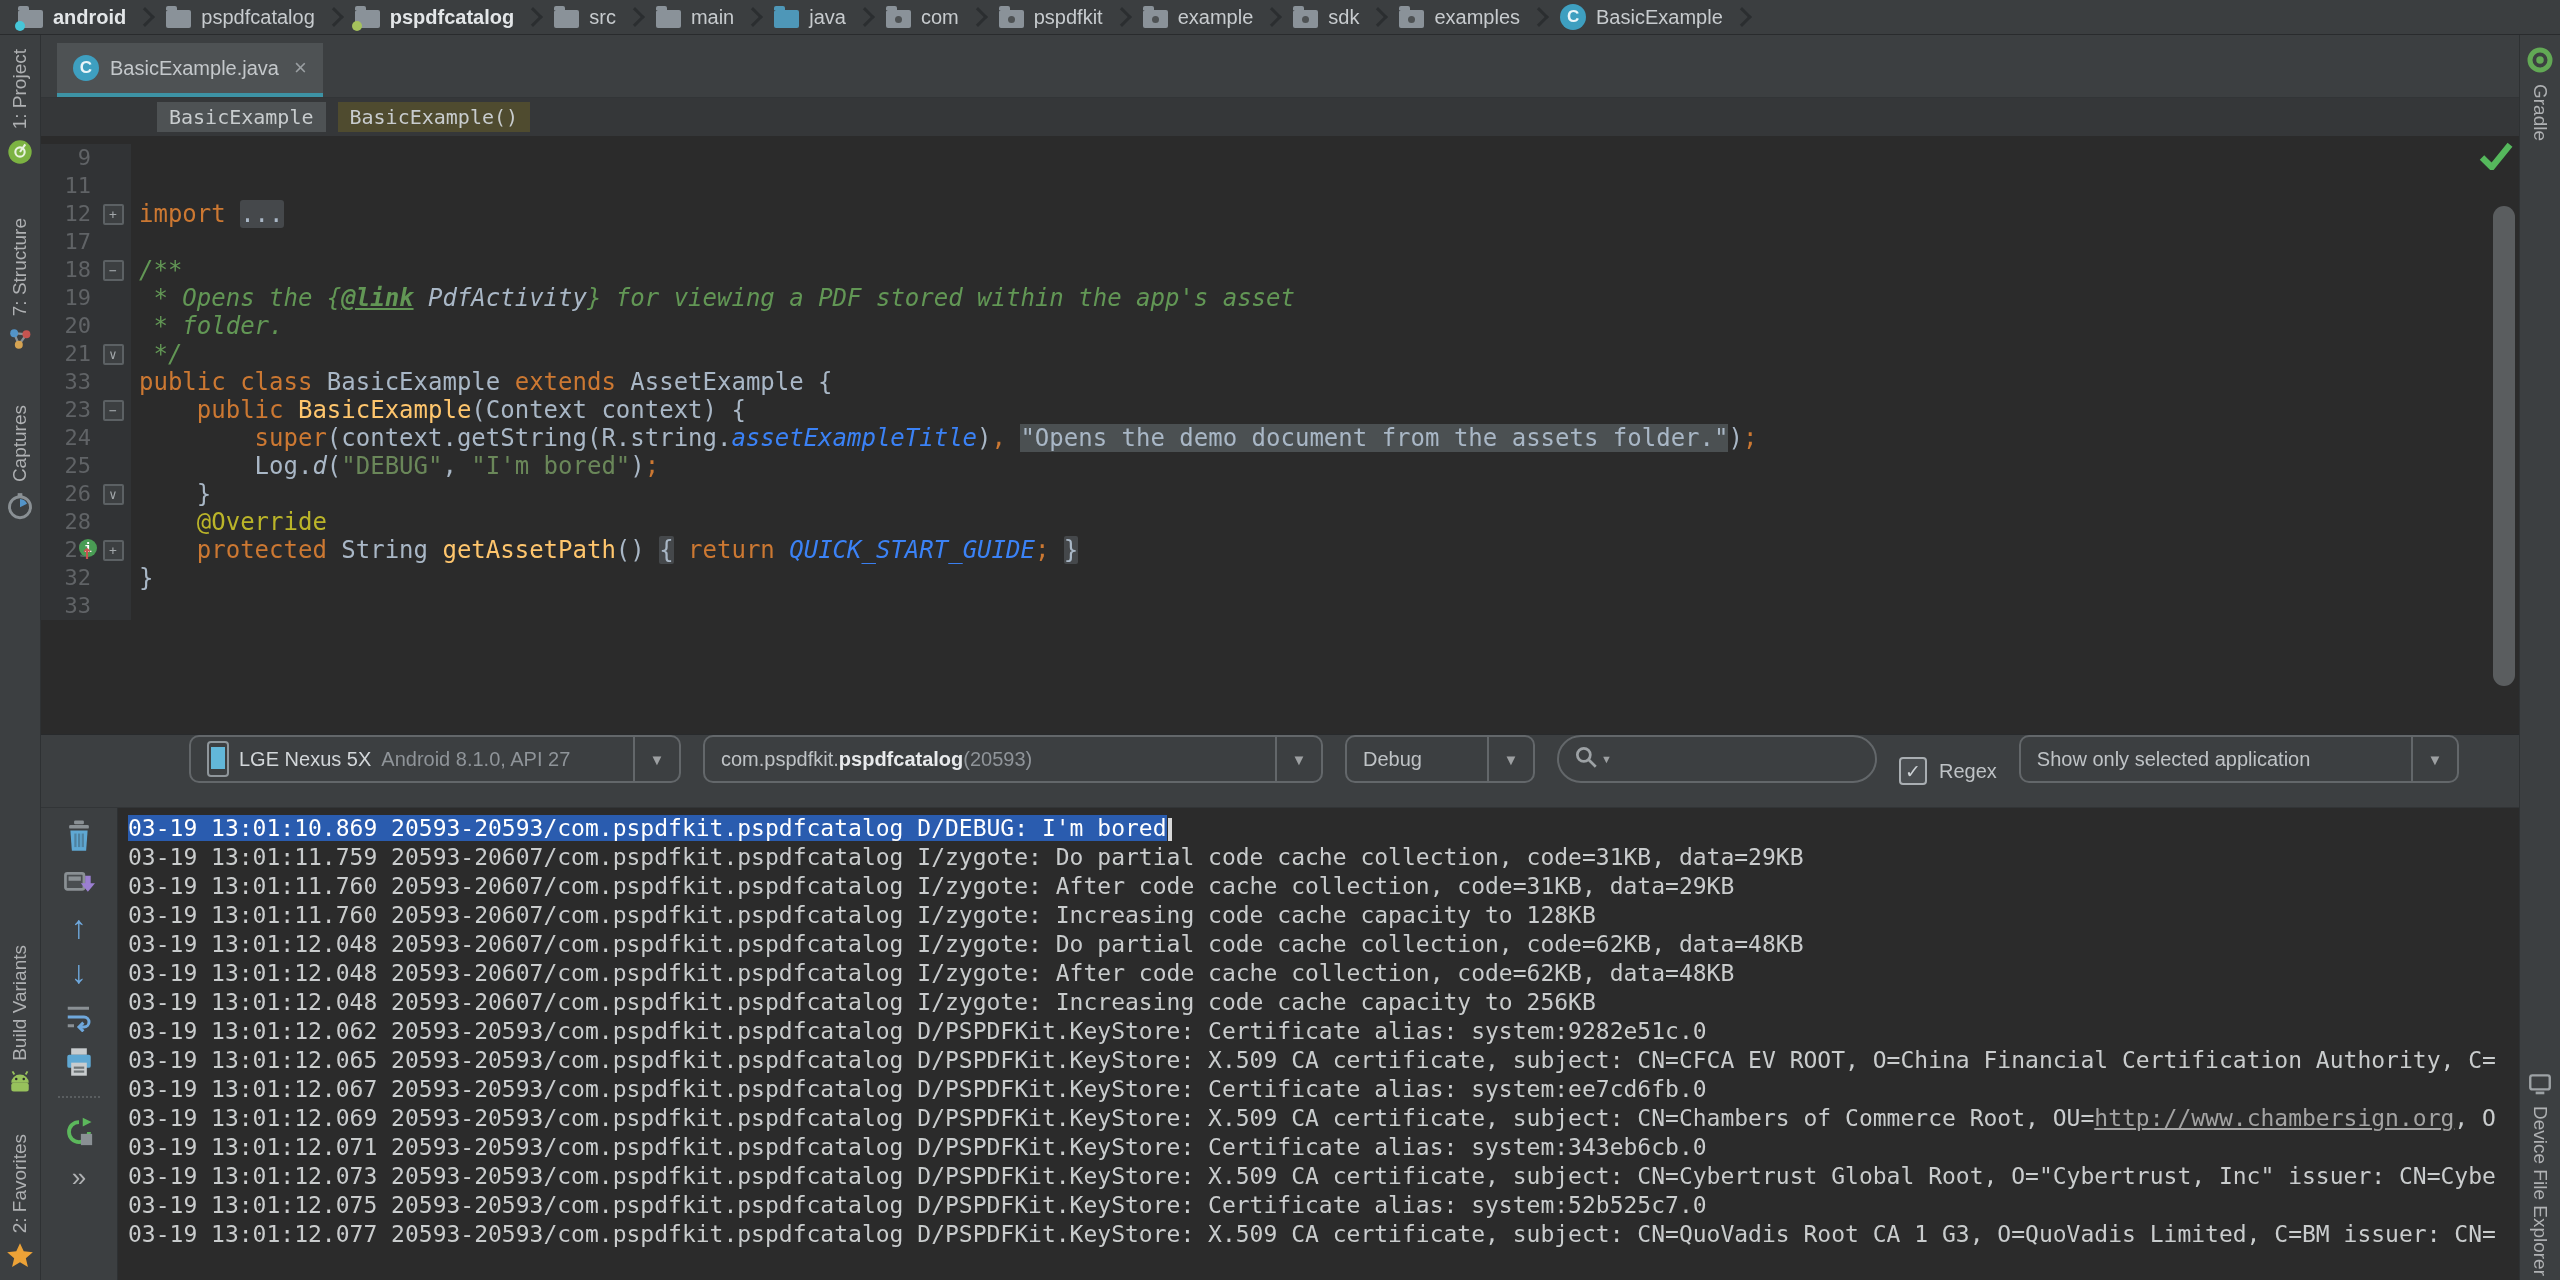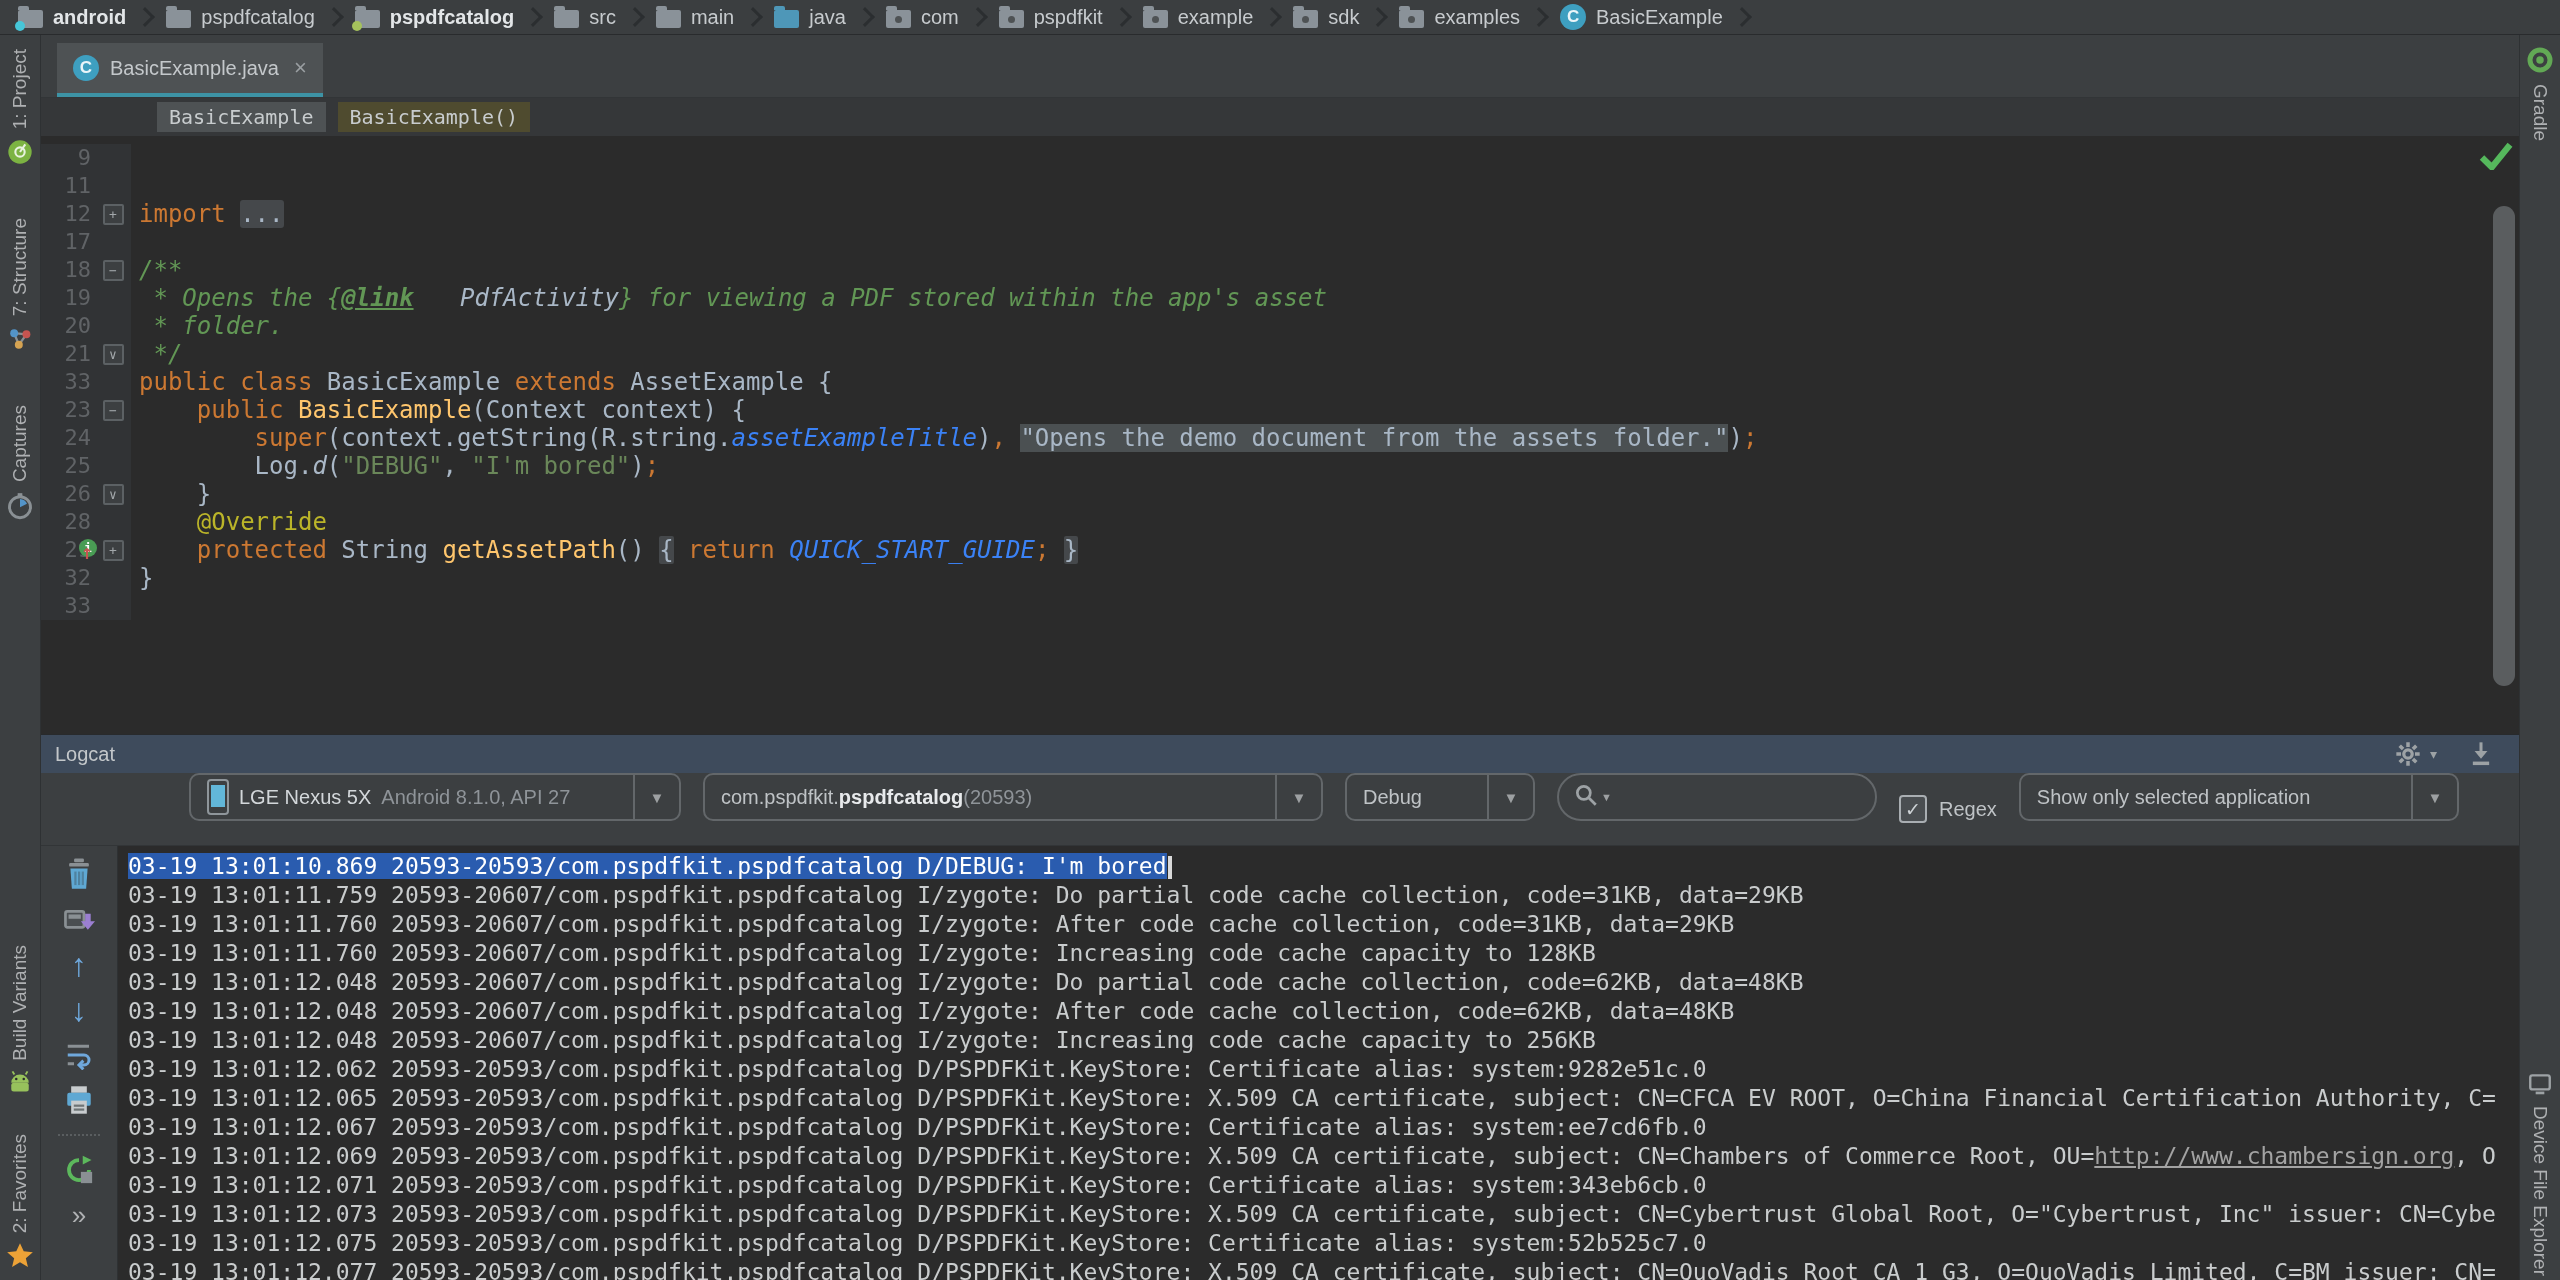--- a/index.html
+++ b/index.html
@@ -48,21 +48,21 @@
   .gut{width:36px;flex:none;background:#313335;position:relative;display:flex;align-items:center;justify-content:center;}
   .fold-box{width:17px;height:17px;border:2px solid #5C6164;background:#3C3F41;color:#A2A7AA;font-size:13px;
             line-height:13px;display:flex;align-items:center;justify-content:center;border-radius:2px;}
   .ov-ic{position:absolute;left:-16px;top:3px;width:18px;height:18px;border-radius:50%;background:#499C54;
          color:#FFF;font-size:13px;font-weight:bold;display:flex;align-items:center;justify-content:center;}
   .ov-arrow{position:absolute;left:2px;top:-1px;color:#C75450;font-size:20px;font-weight:bold;}
   .ctext{white-space:pre;padding-left:8px;}
   .tk-kw{color:#CC7832;} .tk-pl{color:#A9B7C6;} .tk-str{color:#6A8759;}
   .tk-cmt{color:#629755;font-style:italic;}
   .tk-cmtlink{color:#629755;font-style:italic;font-weight:bold;text-decoration:underline;}
-  .tk-cmtcode{color:#A9B7C6;font-style:italic;margin-left:32px;}
+  .tk-cmtcode{color:#A9B7C6;font-style:italic;}
   .tk-ann{color:#BBB529;} .tk-mdecl{color:#FFC66D;}
   .tk-const{color:#3b82f6;font-style:italic;} .tk-ital{color:#A9B7C6;font-style:italic;}
   .tk-fold{background:#45484B;color:#A9B7C6;border-radius:3px;}
   .tk-foldbrace{background:#45484B;color:#A9B7C6;border-radius:2px;}
   .tk-strsel{background:#4B5052;color:#A9B7C6;}
   .sb-thumb{position:absolute;right:4px;top:70px;width:22px;height:480px;background:#5A5D5F;border-radius:11px;}
   .inspect-ok{position:absolute;right:6px;top:6px;}
 
   
   .logcat{height:545px;display:flex;flex-direction:column;border-top:1px solid #282A2C;flex:none;}
@@ -357,42 +357,20 @@
           </div>
         <div class="inspect-ok">
           <svg width="34" height="28" viewBox="0 0 24 20">
               <path d="M2 11l7 7 13-16" fill="none" stroke="#55B85C" stroke-width="4.5"></path>
             </svg>
         </div>
         <div class="sb-thumb"></div>
       </div>
 
       <div class="logcat">
-        <div class="lc-header">
-          <span>Logcat</span>
-          <span class="lc-hicons" id="lc-hicons">
-              <span style="display: inline-flex;">
-                <svg width="28" height="28" viewBox="0 0 24 24">
-                  <g stroke="#9DA2A5" stroke-width="3">
-                    <path d="M12 2v4M12 18v4M2 12h4M18 12h4M4.9 4.9l2.9 2.9M16.2 16.2l2.9 2.9M19.1 4.9l-2.9 2.9M7.8 16.2l-2.9 2.9"></path>
-                  </g>
-                  <circle cx="12" cy="12" r="5" fill="#9DA2A5"></circle>
-                  <circle cx="12" cy="12" r="2.2" fill="#3E4B5C"></circle>
-                </svg>
-              </span>
-              <span style="font-size: 14px; color: rgb(157, 162, 165); margin-left: -22px;">▾</span>
-              <span style="display: inline-flex;">
-                <svg width="28" height="28" viewBox="0 0 24 24">
-                  <path d="M12 2v9" stroke="#9DA2A5" stroke-width="2.6"></path>
-                  <path d="M6.5 9.5L12 16l5.5-6.5z" fill="#9DA2A5"></path>
-                  <rect x="5" y="18.5" width="14" height="3" fill="#9DA2A5"></rect>
-                </svg>
-              </span>
-            </span>
-        </div>
 
         <div class="lc-toolbar">
           <div class="combo" style="width:492px;">
             <span class="cbody">
               <span class="phone">
                   <span class="scr"></span>
                 </span>
               <span style="color:#D3D7DA;">LGE Nexus 5X</span>
               <span class="muted">Android 8.1.0, API 27</span>
             </span>

